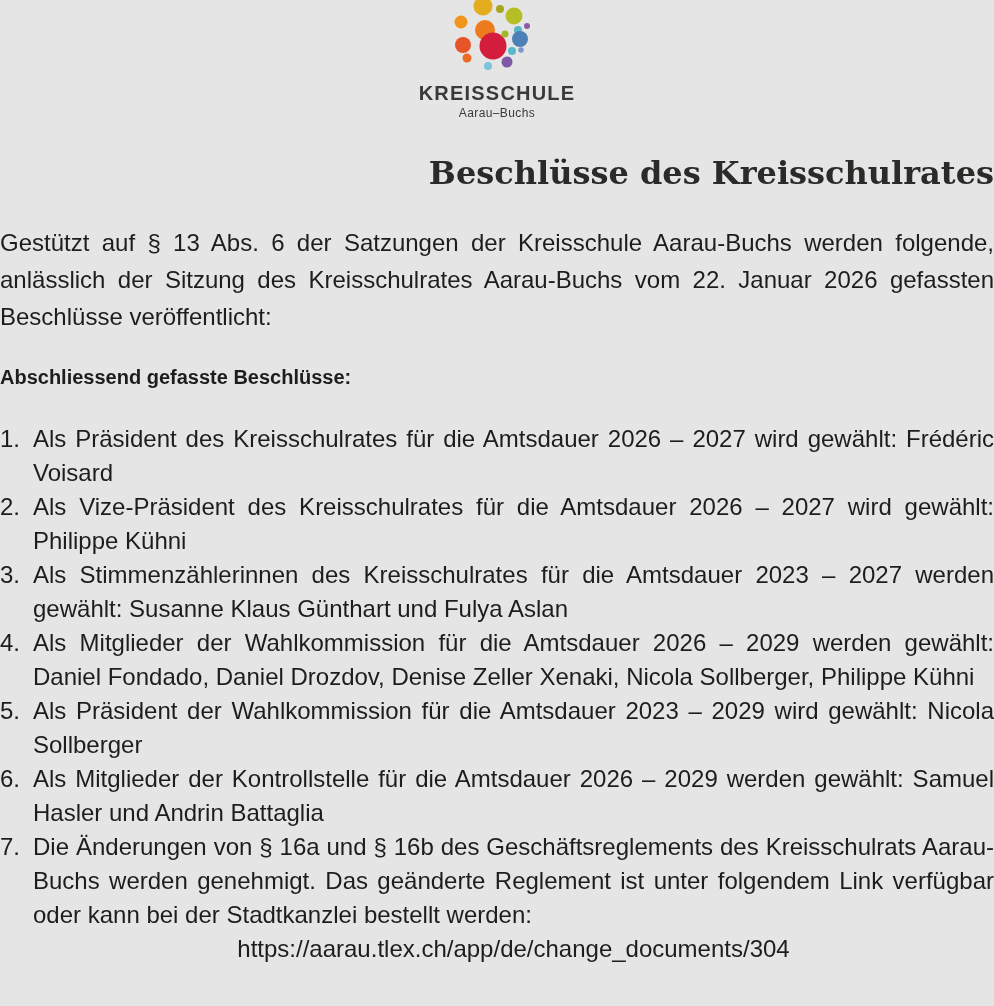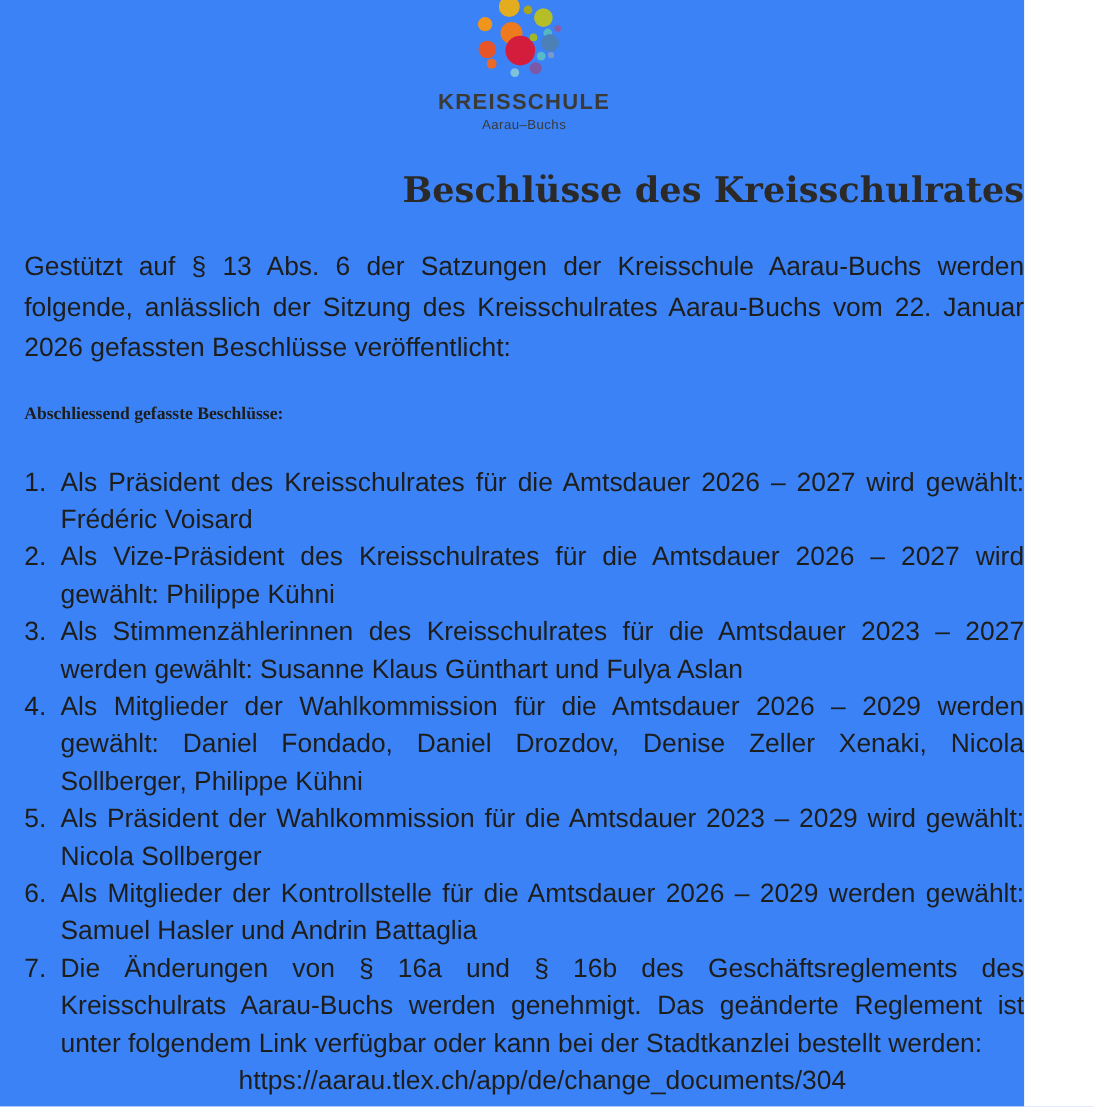--- a/index.html
+++ b/index.html
@@ -1,24 +1,23 @@
 <!DOCTYPE html>
 <html lang="de"><head>
 <meta charset="utf-8">
 <style>
   html, body { margin: 0; padding: 0; background: #ffffff; }
   .page {
     position: relative;
-    width: 909px;
+    width: 994px;
     height: 1006px;
-    background: #3b82f6;
+    background: #e5e5e5;
     overflow: hidden;
     color: #1d1d1b;
     font-family: "Liberation Sans", sans-serif;
-    padding-left: 22px;
   }
   
   .logo-block { text-align: center; padding-top: 0; }
   .logo-dots { display: block; margin: 0 auto; width: 120px; height: 76px; }
   .logo-wordmark {
     margin-top: 7px;
     font-family: "Liberation Sans", sans-serif;
     font-weight: 700;
     font-size: 20px;
     line-height: 20px;
@@ -46,24 +45,23 @@
     margin: 32px 0 0 0;
     font-size: 24px;
     line-height: 37px;
     text-align: justify;
     hyphens: auto;
     -webkit-hyphens: auto;
   }
   .section-heading {
     margin: 25px 0 0 0;
     font-weight: 700;
-    font-size: 16px;
+    font-size: 20px;
     line-height: 34px;
     color: #1d1d1b;
-    font-family: Liberation Serif, serif;
   }
   .decisions { margin-top: 28px; }
   .decision-row {
     display: flex;
     align-items: flex-start;
     font-size: 24px;
     line-height: 34px;
   }
   .decision-num { flex: 0 0 33px; width: 33px; }
   .decision-text {

